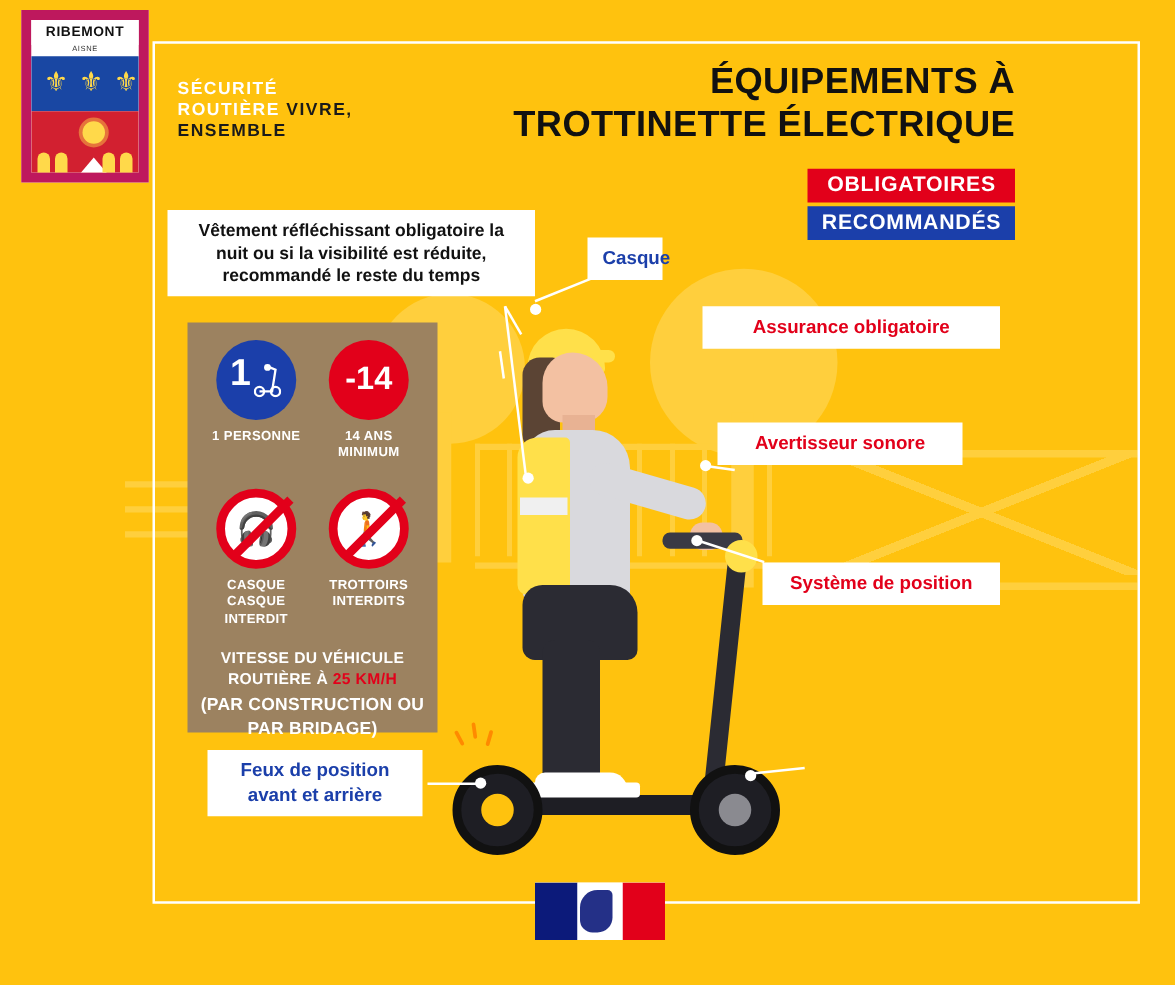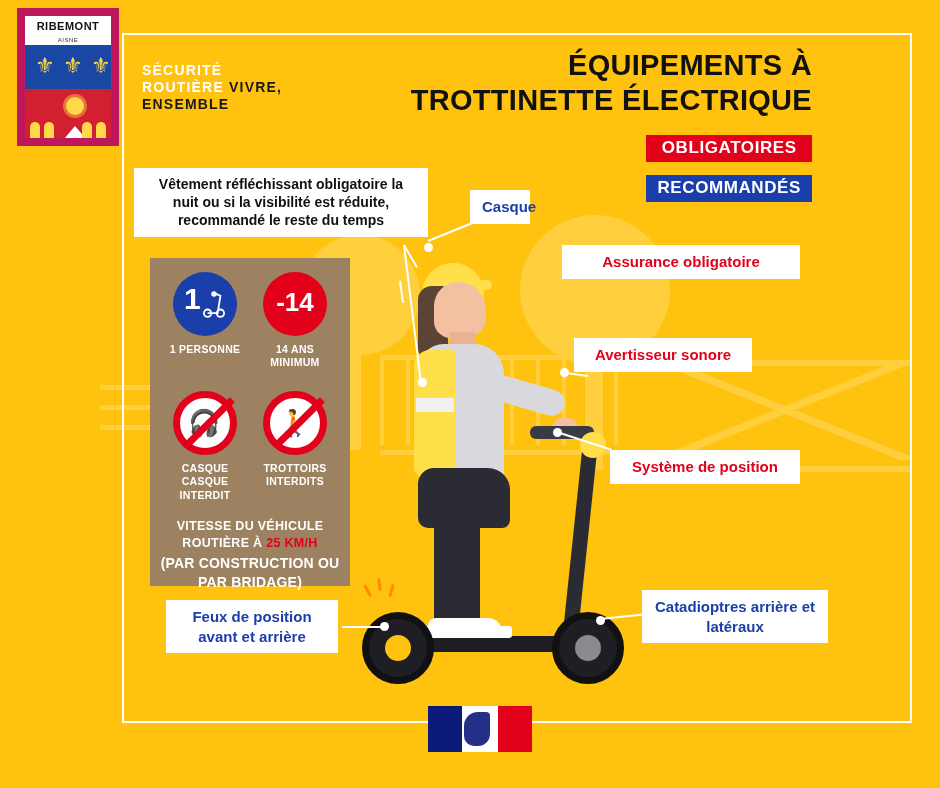--- a/index.html
+++ b/index.html
@@ -168,21 +168,21 @@
     right: 128px; top: 135px;
     text-align: right;
   }
   .legend div {
     display: block;
     color: #ffffff;
     font-weight: bold;
     font-size: 17px;
     letter-spacing: .6px;
     padding: 3px 11px 4px 11px;
-    margin-bottom: 13px;
+    margin-bottom: 3px;
     text-align: center;
   }
   .legend .oblig { background: #e2001a; }
   .legend .recom { background: #1b3faa; }
 
   
   .callout {
     position: absolute;
     background: #ffffff;
     color: #e2001a;
@@ -191,21 +191,21 @@
     line-height: 1.3;
     padding: 7px 12px;
     box-sizing: border-box;
     text-align: center;
   }
   .callout.blue { color: #1b3faa; }
 
   .c-vetement { left: 134px; top: 168px; width: 294px; color: #111; font-size: 14px; text-align: center; }
   .c-casque { left: 470px; top: 190px; width: 60px; }
   .c-assurance { left: 562px; top: 245px; width: 238px; }
-  .c-avertisseur { left: 574px; top: 338px; width: 178px; }
+  .c-avertisseur { left: 574px; top: 338px; width: 196px; }
   .c-freinage { left: 610px; top: 450px; width: 190px; }
   .c-feux { left: 166px; top: 600px; width: 172px; color: #1b3faa; }
   .c-cata { left: 642px; top: 590px; width: 186px; color: #1b3faa; }
 
   
   .line {
     position: absolute;
     background: #ffffff;
     height: 2px;
     transform-origin: left center;
@@ -613,21 +613,20 @@
 
   <div class="line" style="left:600px; top:618px; width:44px; transform: rotate(-6deg);"></div>
   <div class="dot" style="left:596px; top:616px;"></div>
 
   <div class="callout c-vetement">Vêtement réfléchissant obligatoire la nuit ou si la visibilité est réduite, recommandé le reste du temps</div>
   <div class="callout blue c-casque">Casque</div>
   <div class="callout c-assurance">Assurance obligatoire</div>
   <div class="callout c-avertisseur">Avertisseur sonore</div>
   <div class="callout c-freinage">Système de position</div>
   <div class="callout c-feux">Feux de position avant et arrière</div>
-  <div class="callout c-cata">Catadioptres arrière et latéraux</div>
 
   <div class="marianne">
     <div class="bl"></div>
     <div class="wh">
       <div class="face"></div>
     </div>
     <div class="rd"></div>
   </div>
 
 </div>

